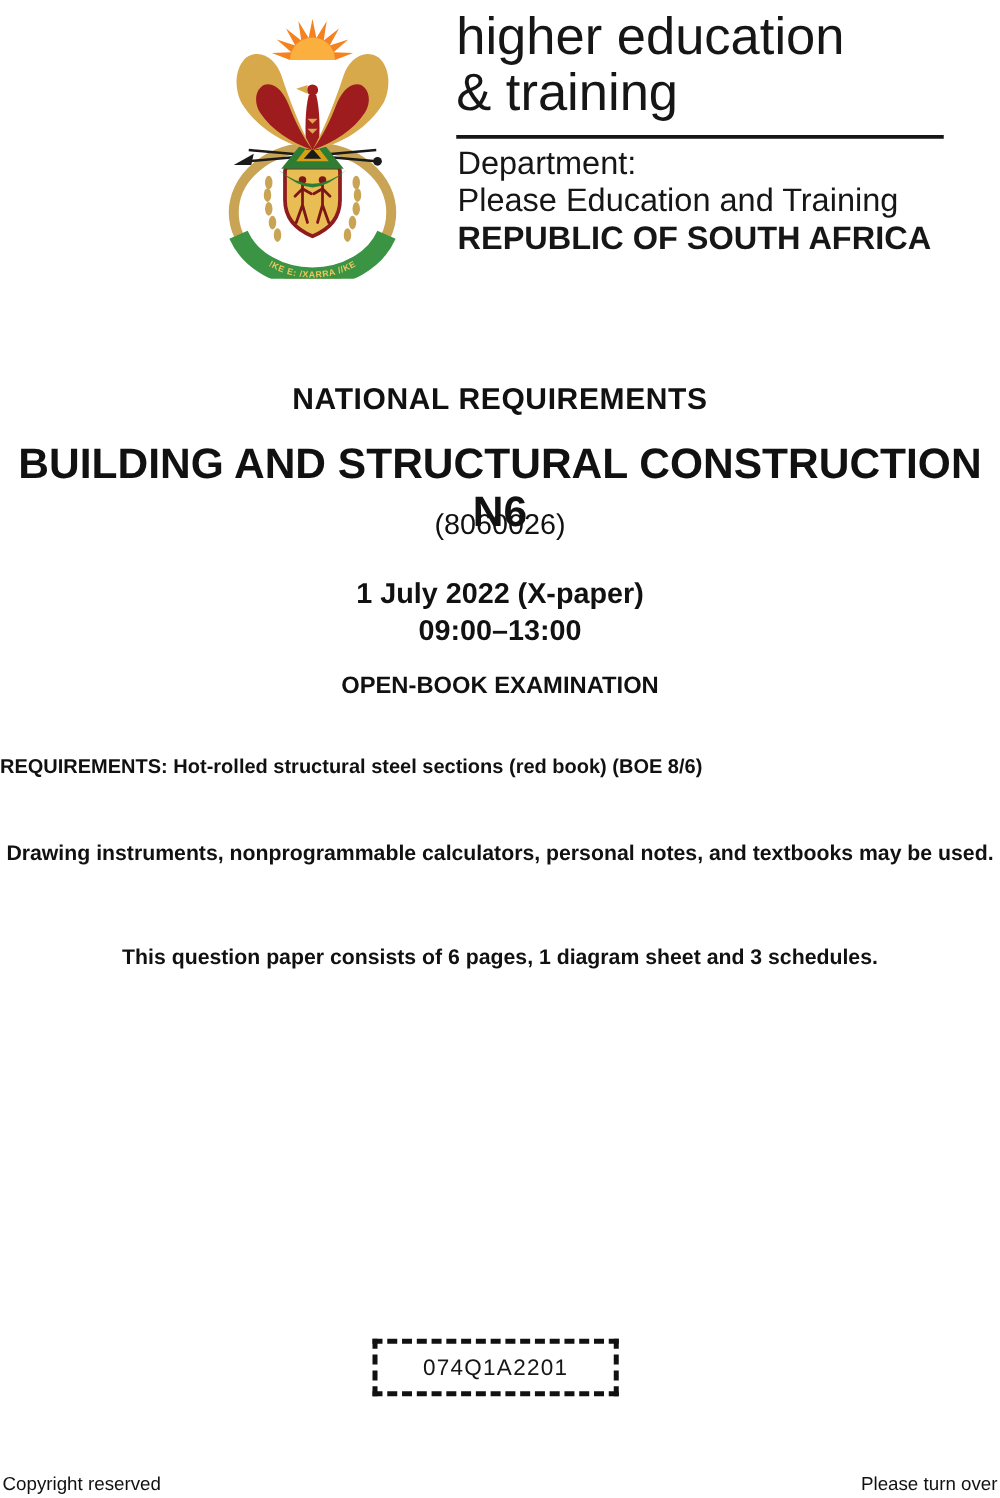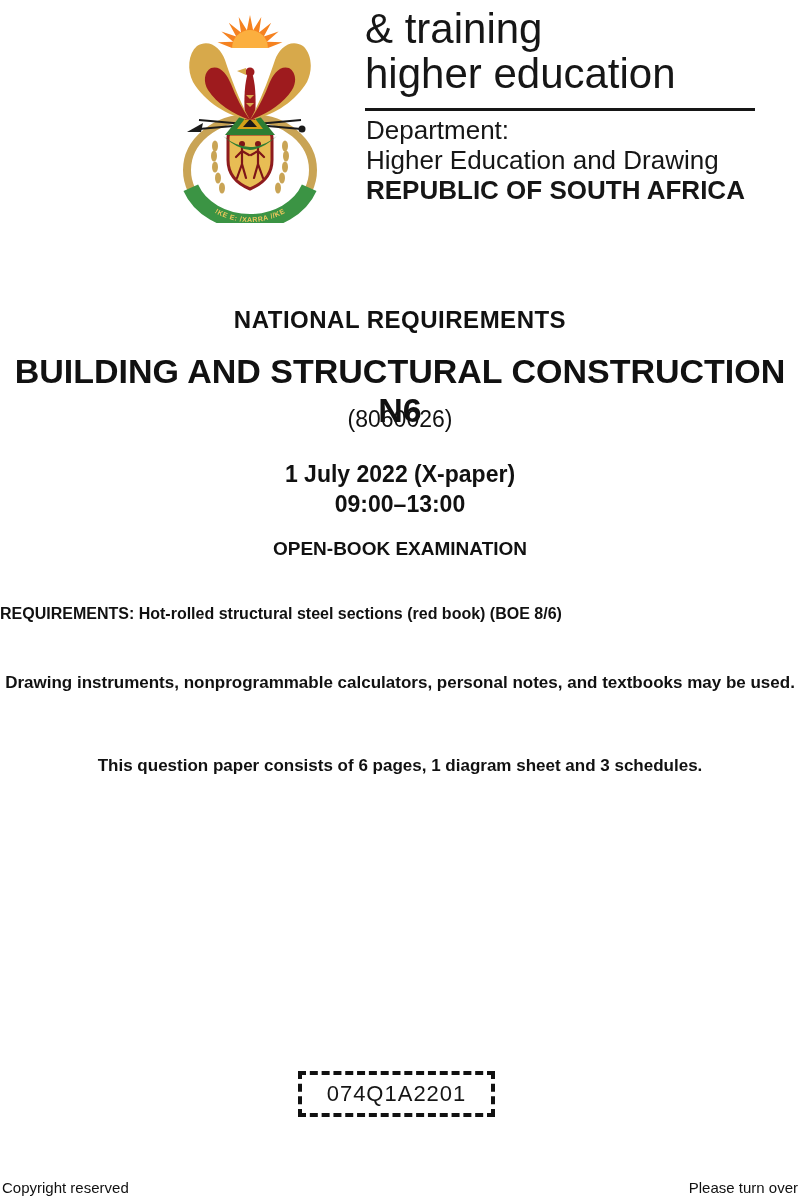--- a/index.html
+++ b/index.html
@@ -21,21 +21,21 @@
   .code{top:406px;font-size:23px;font-weight:normal;}
   .datetime{top:459px;font-size:23px;font-weight:bold;line-height:30px;}
   .examtype{top:538px;font-size:19px;font-weight:bold;}
   .requirements{position:absolute;left:0;top:605px;width:800px;text-align:left;font-size:16px;font-weight:bold;}
   .materials{top:667px;font-size:17px;font-weight:bold;line-height:31px;}
   .contents{top:756px;font-size:17px;font-weight:bold;}
 
   
   .code-box{position:absolute;left:298px;top:1071px;width:197px;height:46px;box-sizing:border-box;
             border:4px dashed #111;display:flex;align-items:center;justify-content:center;
-            font-size:22px;letter-spacing:1px;color:#161616;}
+            font-size:18px;letter-spacing:1px;color:#161616;}
 
   
   .footer-left{position:absolute;left:2px;top:1179px;font-size:15px;}
   .footer-right{position:absolute;right:2px;top:1179px;font-size:15px;text-align:center;}
 </style>
 </head>
 <body>
 
 <div class="page">
 
@@ -106,27 +106,27 @@
       <path d="M75,112 C58,106 42,96 33,82 C28,74 29,64 36,60 C45,57 52,66 56,76 C61,89 67,101 75,112 Z" fill="#9E1B1E"></path>
     </g>
 
     <g>
       <polygon fill="#F58220" points="93,40 107.5,34.3 91.9,33.8 103.6,23.5 88.8,28.4 96.2,14.7 84,24.4 86.3,9 78.1,22.3 75,7 71.9,22.3 63.7,9 66,24.4 53.8,14.7 61.2,28.4 46.4,23.5 58.1,33.8 42.5,34.3 57,40"></polygon>
       <path d="M57,40 A18,18 0 0 1 93,40 Z" fill="#FBAF3F"></path>
     </g>
   </svg>
 
   <div class="logo-block">
+    <div class="logo-line">higher education</div>
     <div class="logo-line">&amp; training</div>
-    <div class="logo-line">higher education</div>
   </div>
   <div class="logo-rule"></div>
   <div class="dept-block">
     <div>Department:</div>
-    <div>Higher Education and Drawing</div>
+    <div>Please Education and Training</div>
     <div class="country">REPUBLIC OF SOUTH AFRICA</div>
   </div>
 
   <div class="c cert">NATIONAL REQUIREMENTS</div>
   <div class="c subject">BUILDING AND STRUCTURAL CONSTRUCTION N6</div>
   <div class="c code">(8060026)</div>
   <div class="c datetime">
     <div>1 July 2022 (X-paper)</div>
     <div>09:00–13:00</div>
   </div>

